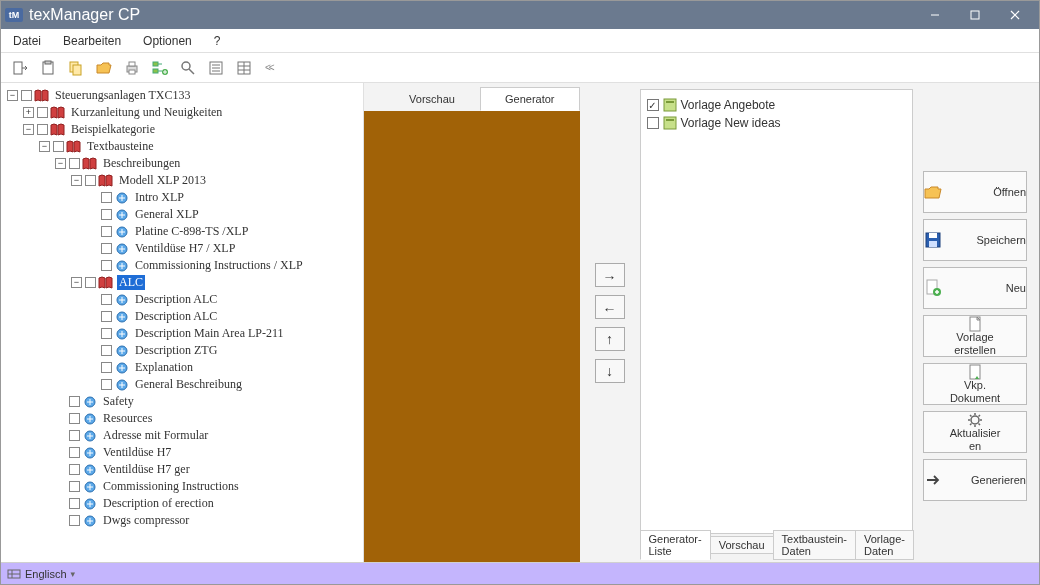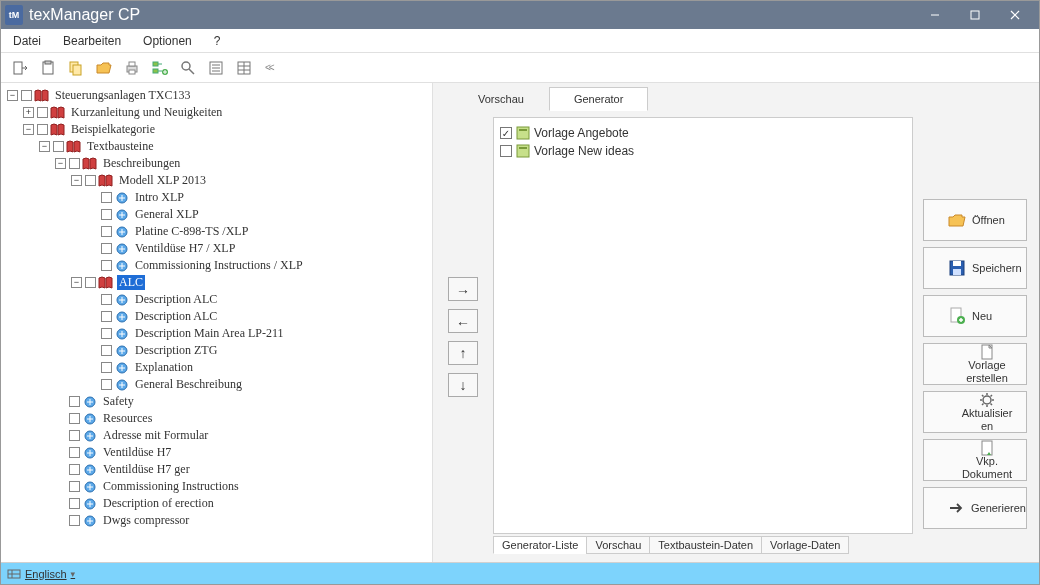--- a/index.html
+++ b/index.html
@@ -1,19 +1,19 @@
 <!DOCTYPE html>
 <html><head>
 <meta charset="utf-8">
 <style>
   * { box-sizing: border-box; }
   html, body { margin: 0; padding: 0; font-family: 'Segoe UI', Tahoma, sans-serif; font-size: 12px; color: #333; background: #fff; }
   .window { width: 1040px; height: 585px; background: #fff; display: flex; flex-direction: column; border: 1px solid #999; }
   .titlebar { height: 28px; background: #6b7a8f; color: #fff; display: flex; align-items: center; padding: 0 4px; }
-  .titlebar .app-icon { width: 18px; height: 20px; background: #4a6aa0; border-radius: 2px; display: inline-flex; align-items: center; justify-content: center; color: #fff; font-size: 9px; font-weight: bold; margin-right: 6px; }
+  .titlebar .app-icon { width: 18px; height: 14px; background: #4a6aa0; border-radius: 2px; display: inline-flex; align-items: center; justify-content: center; color: #fff; font-size: 9px; font-weight: bold; margin-right: 6px; }
   .titlebar .title { flex: 1; font-size: 16px; }
   .titlebar .win-buttons { display: flex; }
   .titlebar .win-btn { width: 40px; height: 28px; display: flex; align-items: center; justify-content: center; color: #fff; cursor: pointer; }
 
   .menubar { height: 24px; background: #fff; display: flex; align-items: center; padding: 0 8px; gap: 14px; font-size: 12px; border-bottom: 1px solid #e0e0e0; }
   .menubar .menu-item { cursor: pointer; padding: 2px 4px; }
 
   .toolbar { height: 30px; background: #fff; display: flex; align-items: center; padding: 0 8px; gap: 6px; border-bottom: 1px solid #e0e0e0; }
   .toolbar .tb-btn { width: 22px; height: 22px; display: flex; align-items: center; justify-content: center; cursor: pointer; }
   .toolbar .chevrons { font-size: 10px; color: #888; letter-spacing: -2px; margin-left: 4px; }
@@ -24,45 +24,45 @@
   .tree-wrap { flex: 1; position: relative; overflow: hidden; margin: 2px; }
   .tree { position: absolute; inset: 0; overflow-y: auto; overflow-x: auto; padding: 2px 4px; background: #fff; }
   .tree-node { white-space: nowrap; height: 17px; display: flex; align-items: center; font-size: 12px; }
   .tree-indent { display: inline-block; }
   .expander { width: 11px; height: 11px; border: 1px solid #888; display: inline-flex; align-items: center; justify-content: center; font-size: 9px; line-height: 1; margin-right: 3px; background: #fff; cursor: pointer; }
   .node-chk { width: 11px; height: 11px; border: 1px solid #888; margin-right: 2px; display: inline-block; background: #fff; cursor: pointer; }
   .node-icon { width: 16px; height: 14px; margin-right: 3px; display: inline-flex; align-items: center; justify-content: center; }
   .node-label { cursor: pointer; padding: 0 2px; font-family: Liberation Serif, serif; }
   .node-label.selected { background: #1e6dd6; color: #fff; }
 
-  .right-pane { flex: 1; display: flex; flex-direction: column; background: #404040; }
+  .right-pane { flex: 1; display: flex; background: #a16207; }
   .tabs-top { height: 28px; display: flex; align-items: flex-end; padding-left: 20px; background: #f3f3f3; }
   .tab { padding: 5px 24px; font-size: 11px; background: #f3f3f3; border: 1px solid transparent; cursor: pointer; }
   .tab.active { background: #fff; border: 1px solid #ccc; border-bottom: 1px solid #fff; }
 
   .gen-body { flex: 1; display: flex; overflow: hidden; background: #f3f3f3; padding: 6px 6px 6px 0; }
   .transfer-col { width: 60px; display: flex; flex-direction: column; align-items: center; justify-content: center; gap: 8px; }
   .xfer-btn { width: 30px; height: 24px; border: 1px solid #aaa; background: #f8f8f8; display: flex; align-items: center; justify-content: center; cursor: pointer; font-size: 14px; font-weight: bold; }
 
   .gen-center { flex: 1; display: flex; flex-direction: column; }
   .gen-list { flex: 1; background: #fff; border: 1px solid #ccc; padding: 6px; overflow: auto; }
   .gen-item { display: flex; align-items: center; gap: 4px; height: 18px; font-size: 12px; }
   .gen-item .chk { width: 12px; height: 12px; border: 1px solid #777; display: inline-flex; align-items: center; justify-content: center; font-size: 10px; background: #fff; cursor: pointer; }
   .gen-item .tmpl-icon { width: 14px; height: 14px; display: inline-flex; align-items: center; justify-content: center; }
 
   .tabs-bottom { height: 22px; display: flex; align-items: center; background: #f3f3f3; }
   .tabs-bottom .btab { padding: 2px 8px; font-size: 11px; border: 1px solid #ccc; background: #f8f8f8; margin-right: -1px; cursor: pointer; }
   .tabs-bottom .btab.active { background: #fff; border-bottom: 1px solid #fff; }
 
   .actions-col { width: 120px; display: flex; flex-direction: column; gap: 6px; padding: 6px 6px 6px 10px; }
-  .action-btn { height: 42px; border: 1px solid #bbb; background: #fafafa; display: flex; flex-direction: column; align-items: center; justify-content: flex-start; cursor: pointer; font-size: 11px; text-align: center; gap: 1px; line-height: 1.1; padding-left: 24px; }
+  .action-btn { height: 42px; border: 1px solid #bbb; background: #fafafa; display: flex; flex-direction: column; align-items: center; justify-content: space-between; cursor: pointer; font-size: 11px; text-align: center; gap: 1px; line-height: 1.1; }
   .action-btn.line1 { flex-direction: row; gap: 6px; }
   .action-btn .ico { width: 18px; height: 18px; display: inline-flex; align-items: center; justify-content: center; }
 
-  .statusbar { height: 22px; border-top: 1px solid #d0d0d0; display: flex; align-items: center; padding: 0 6px; background: #7dd3fc; text-decoration: underline; }
+  .statusbar { height: 22px; border-top: 1px solid #d0d0d0; display: flex; align-items: center; padding: 0 6px; background: #c4b5fd; }
   .lang-sel { display: flex; align-items: center; gap: 4px; font-size: 11px; cursor: pointer; }
 
   
   .tree::-webkit-scrollbar { width: 14px; height: 14px; }
   .tree::-webkit-scrollbar-thumb { background: #c2c2c2; }
   .tree::-webkit-scrollbar-track { background: #f0f0f0; }
 
   svg { display: block; }
 </style>
 </head>
@@ -572,46 +572,46 @@
                   <rect x="3" y="1" width="10" height="14" fill="#fff" stroke="#888"></rect>
                   <path d="M10 1 L13 4 L10 4 Z" fill="#ddd" stroke="#888"></path>
                 </svg>
               </span>
             <span>Vorlage</span>
             <span>erstellen</span>
           </div>
           <div class="action-btn">
             <span class="ico" style="margin-bottom:-2px">
                 <svg width="16" height="16">
+                  <rect x="3" y="1" width="10" height="14" fill="#fff" stroke="#888"></rect>
+                  <path d="M8 15 L12 15 L10 12 Z" fill="#4caf50"></path>
+                </svg>
+              </span>
+            <span>Vkp.</span>
+            <span>Dokument</span>
+          </div>
+          <div class="action-btn">
+            <span class="ico" style="margin-bottom:-2px">
+                <svg width="16" height="16">
                   <circle cx="8" cy="8" r="4" fill="none" stroke="#666" stroke-width="1.5"></circle>
                   <g stroke="#666" stroke-width="1.5">
                     <line x1="8" y1="1" x2="8" y2="3"></line>
                     <line x1="8" y1="13" x2="8" y2="15"></line>
                     <line x1="1" y1="8" x2="3" y2="8"></line>
                     <line x1="13" y1="8" x2="15" y2="8"></line>
                     <line x1="3" y1="3" x2="4.5" y2="4.5"></line>
                     <line x1="11.5" y1="11.5" x2="13" y2="13"></line>
                     <line x1="13" y1="3" x2="11.5" y2="4.5"></line>
                     <line x1="4.5" y1="11.5" x2="3" y2="13"></line>
                   </g>
                 </svg>
               </span>
             <span>Aktualisier</span>
             <span>en</span>
           </div>
-          <div class="action-btn">
-            <span class="ico" style="margin-bottom:-2px">
-                <svg width="16" height="16">
-                  <rect x="3" y="1" width="10" height="14" fill="#fff" stroke="#888"></rect>
-                  <path d="M8 15 L12 15 L10 12 Z" fill="#4caf50"></path>
-                </svg>
-              </span>
-            <span>Vkp.</span>
-            <span>Dokument</span>
-          </div>
           <div class="action-btn line1">
             <span class="ico">
                 <svg width="16" height="16">
                   <path d="M2 8 L12 8 M9 4 L13 8 L9 12" fill="none" stroke="#444" stroke-width="1.8"></path>
                 </svg>
               </span>
             <span>Generieren</span>
           </div>
         </div>
 

